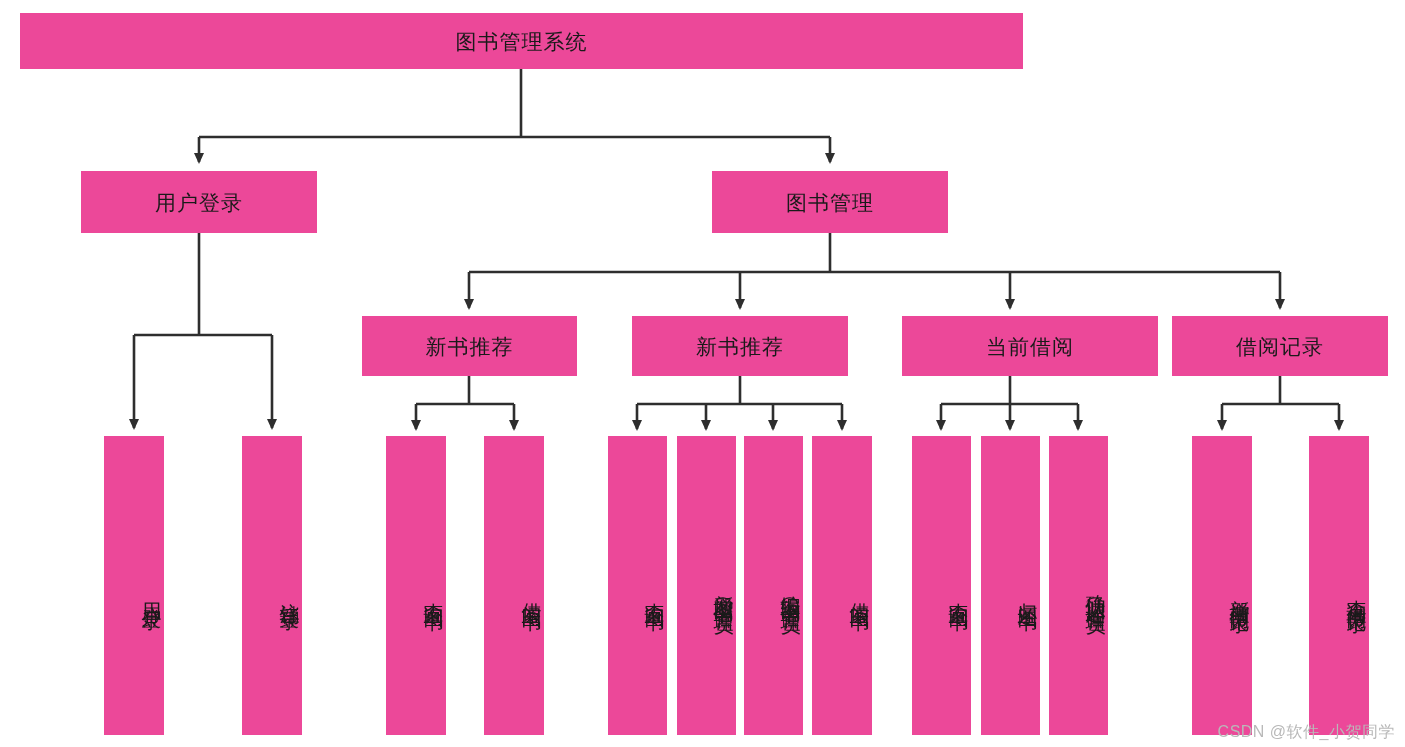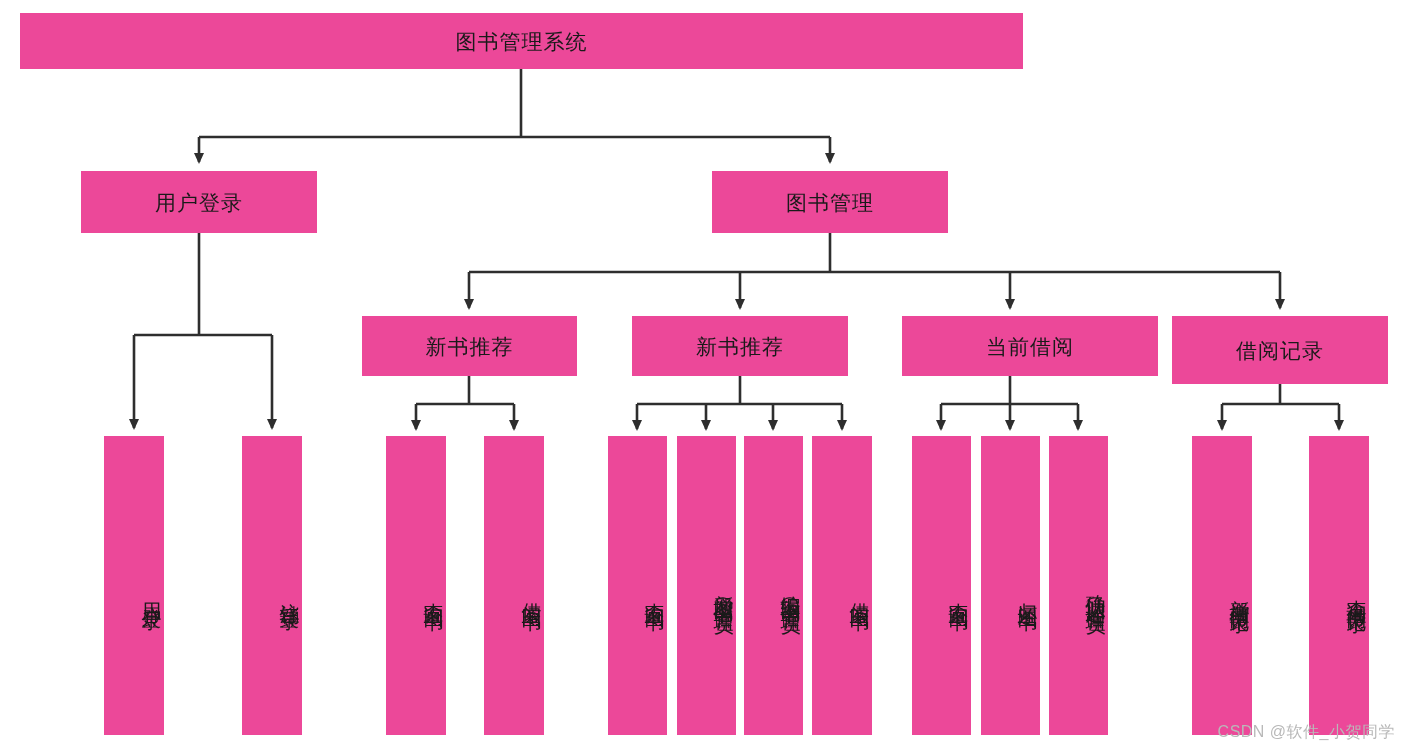--- a/index.html
+++ b/index.html
@@ -131,21 +131,21 @@
 
   <div class="node horiz" style="left:362px; top:316px; width:215px; height:60px;">
     <span>新书推荐</span>
   </div>
   <div class="node horiz" style="left:632px; top:316px; width:216px; height:60px;">
     <span>新书推荐</span>
   </div>
   <div class="node horiz" style="left:902px; top:316px; width:256px; height:60px;">
     <span>当前借阅</span>
   </div>
-  <div class="node horiz" style="left:1172px; top:316px; width:216px; height:68px;">
+  <div class="node horiz" style="left:1172px; top:316px; width:216px; height:60px;">
     <span>借阅记录</span>
   </div>
 
   <div class="node vert" style="left:104px; top:436px; width:60px; height:299px;">
     <span class="vlabel">用户登录</span>
   </div>
   <div class="node vert" style="left:242px; top:436px; width:60px; height:299px;">
     <span class="vlabel">注销登录</span>
   </div>
 

